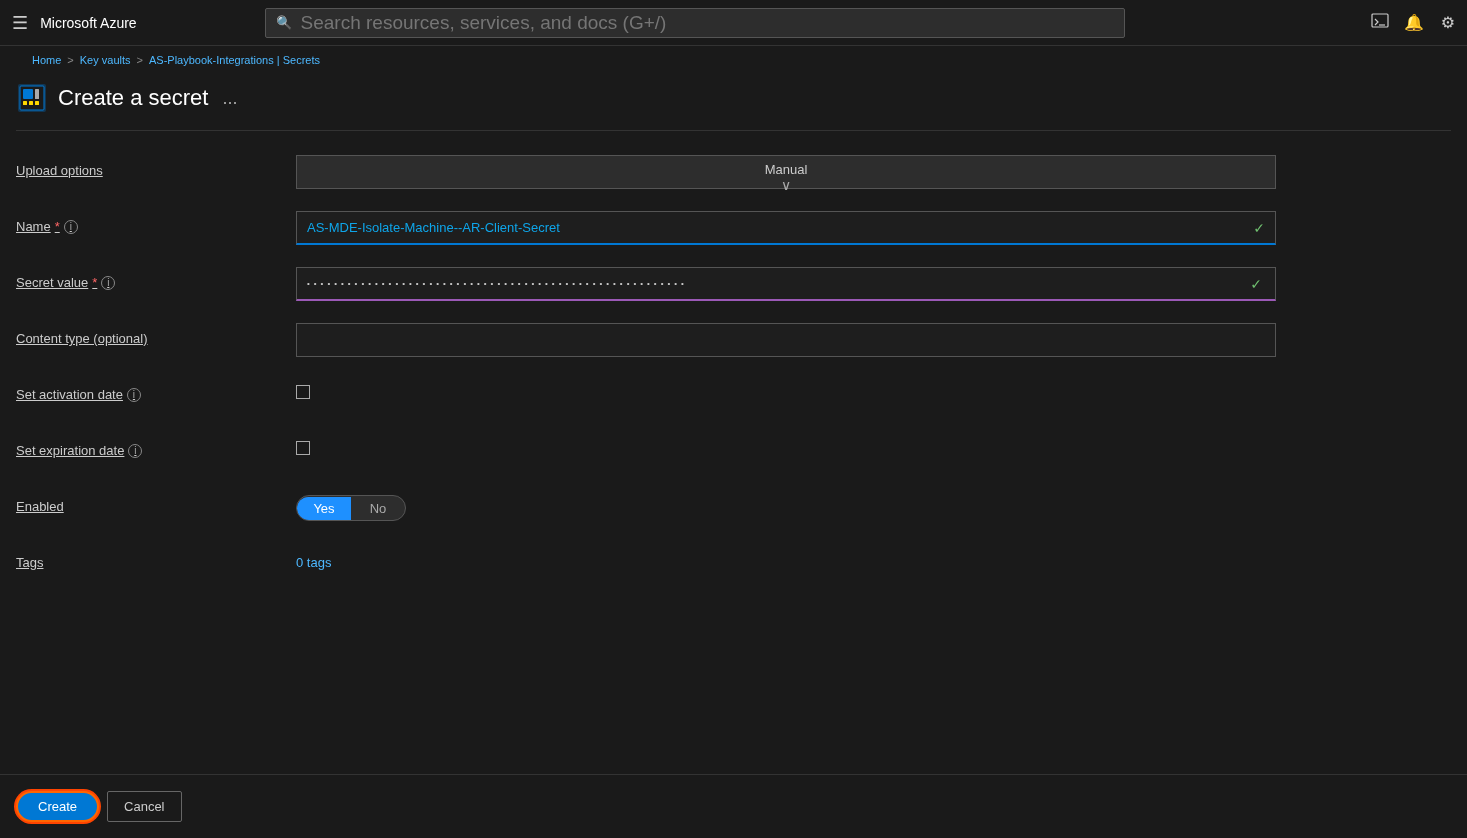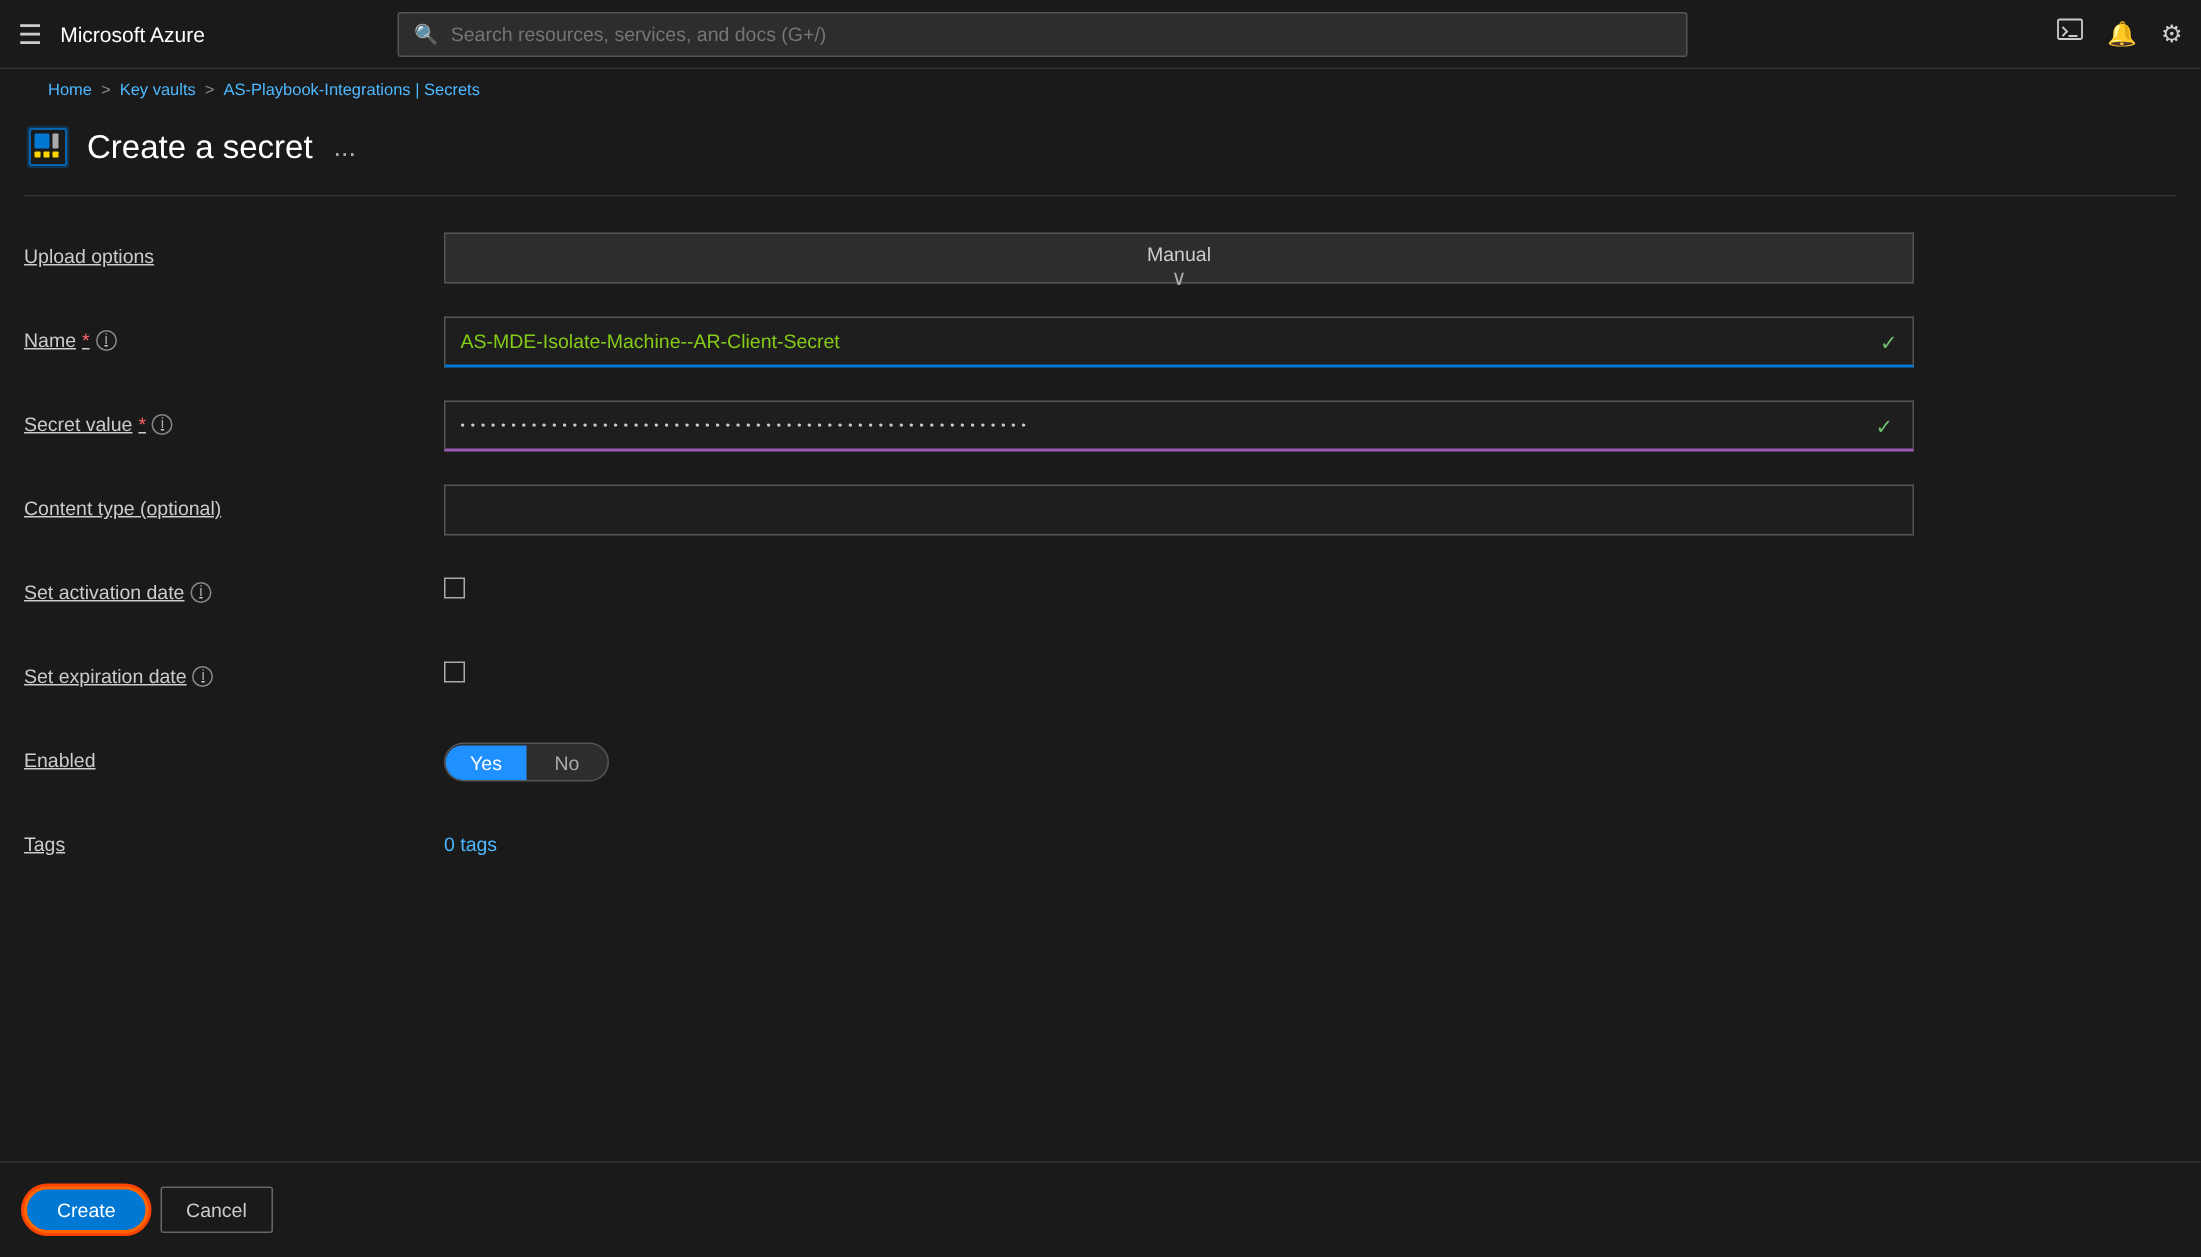--- a/index.html
+++ b/index.html
@@ -45,21 +45,21 @@
       align-items: center;
       padding: 0 10px;
       height: 30px;
       gap: 8px;
     }
     .search-bar input {
       background: transparent;
       border: none;
       outline: none;
       color: #aaa;
-      font-size: 13px;
+      font-size: 19px;
       width: 100%;
     }
     .nav-icons {
       display: flex;
       align-items: center;
       gap: 16px;
       margin-left: auto;
     }
     .nav-icon {
       color: #ccc;
@@ -397,21 +397,21 @@
   </div>
 
   <div class="form-row">
     <div class="form-label">
       <span>Name</span>
       <span class="required-star">*</span>
       <span class="info-icon">i</span>
     </div>
     <div class="form-control-area">
       <div class="text-input name-field">
-        <span style="color:#84cc16;">AS-MDE-Isolate-Machine--AR-Client-Secret</span>
+        <span style="color:#0ea5e9;">AS-MDE-Isolate-Machine--AR-Client-Secret</span>
         <span class="check-icon">✓</span>
       </div>
     </div>
   </div>
 
   <div class="form-row">
     <div class="form-label">
       <span>Secret value</span>
       <span class="required-star">*</span>
       <span class="info-icon">i</span>

